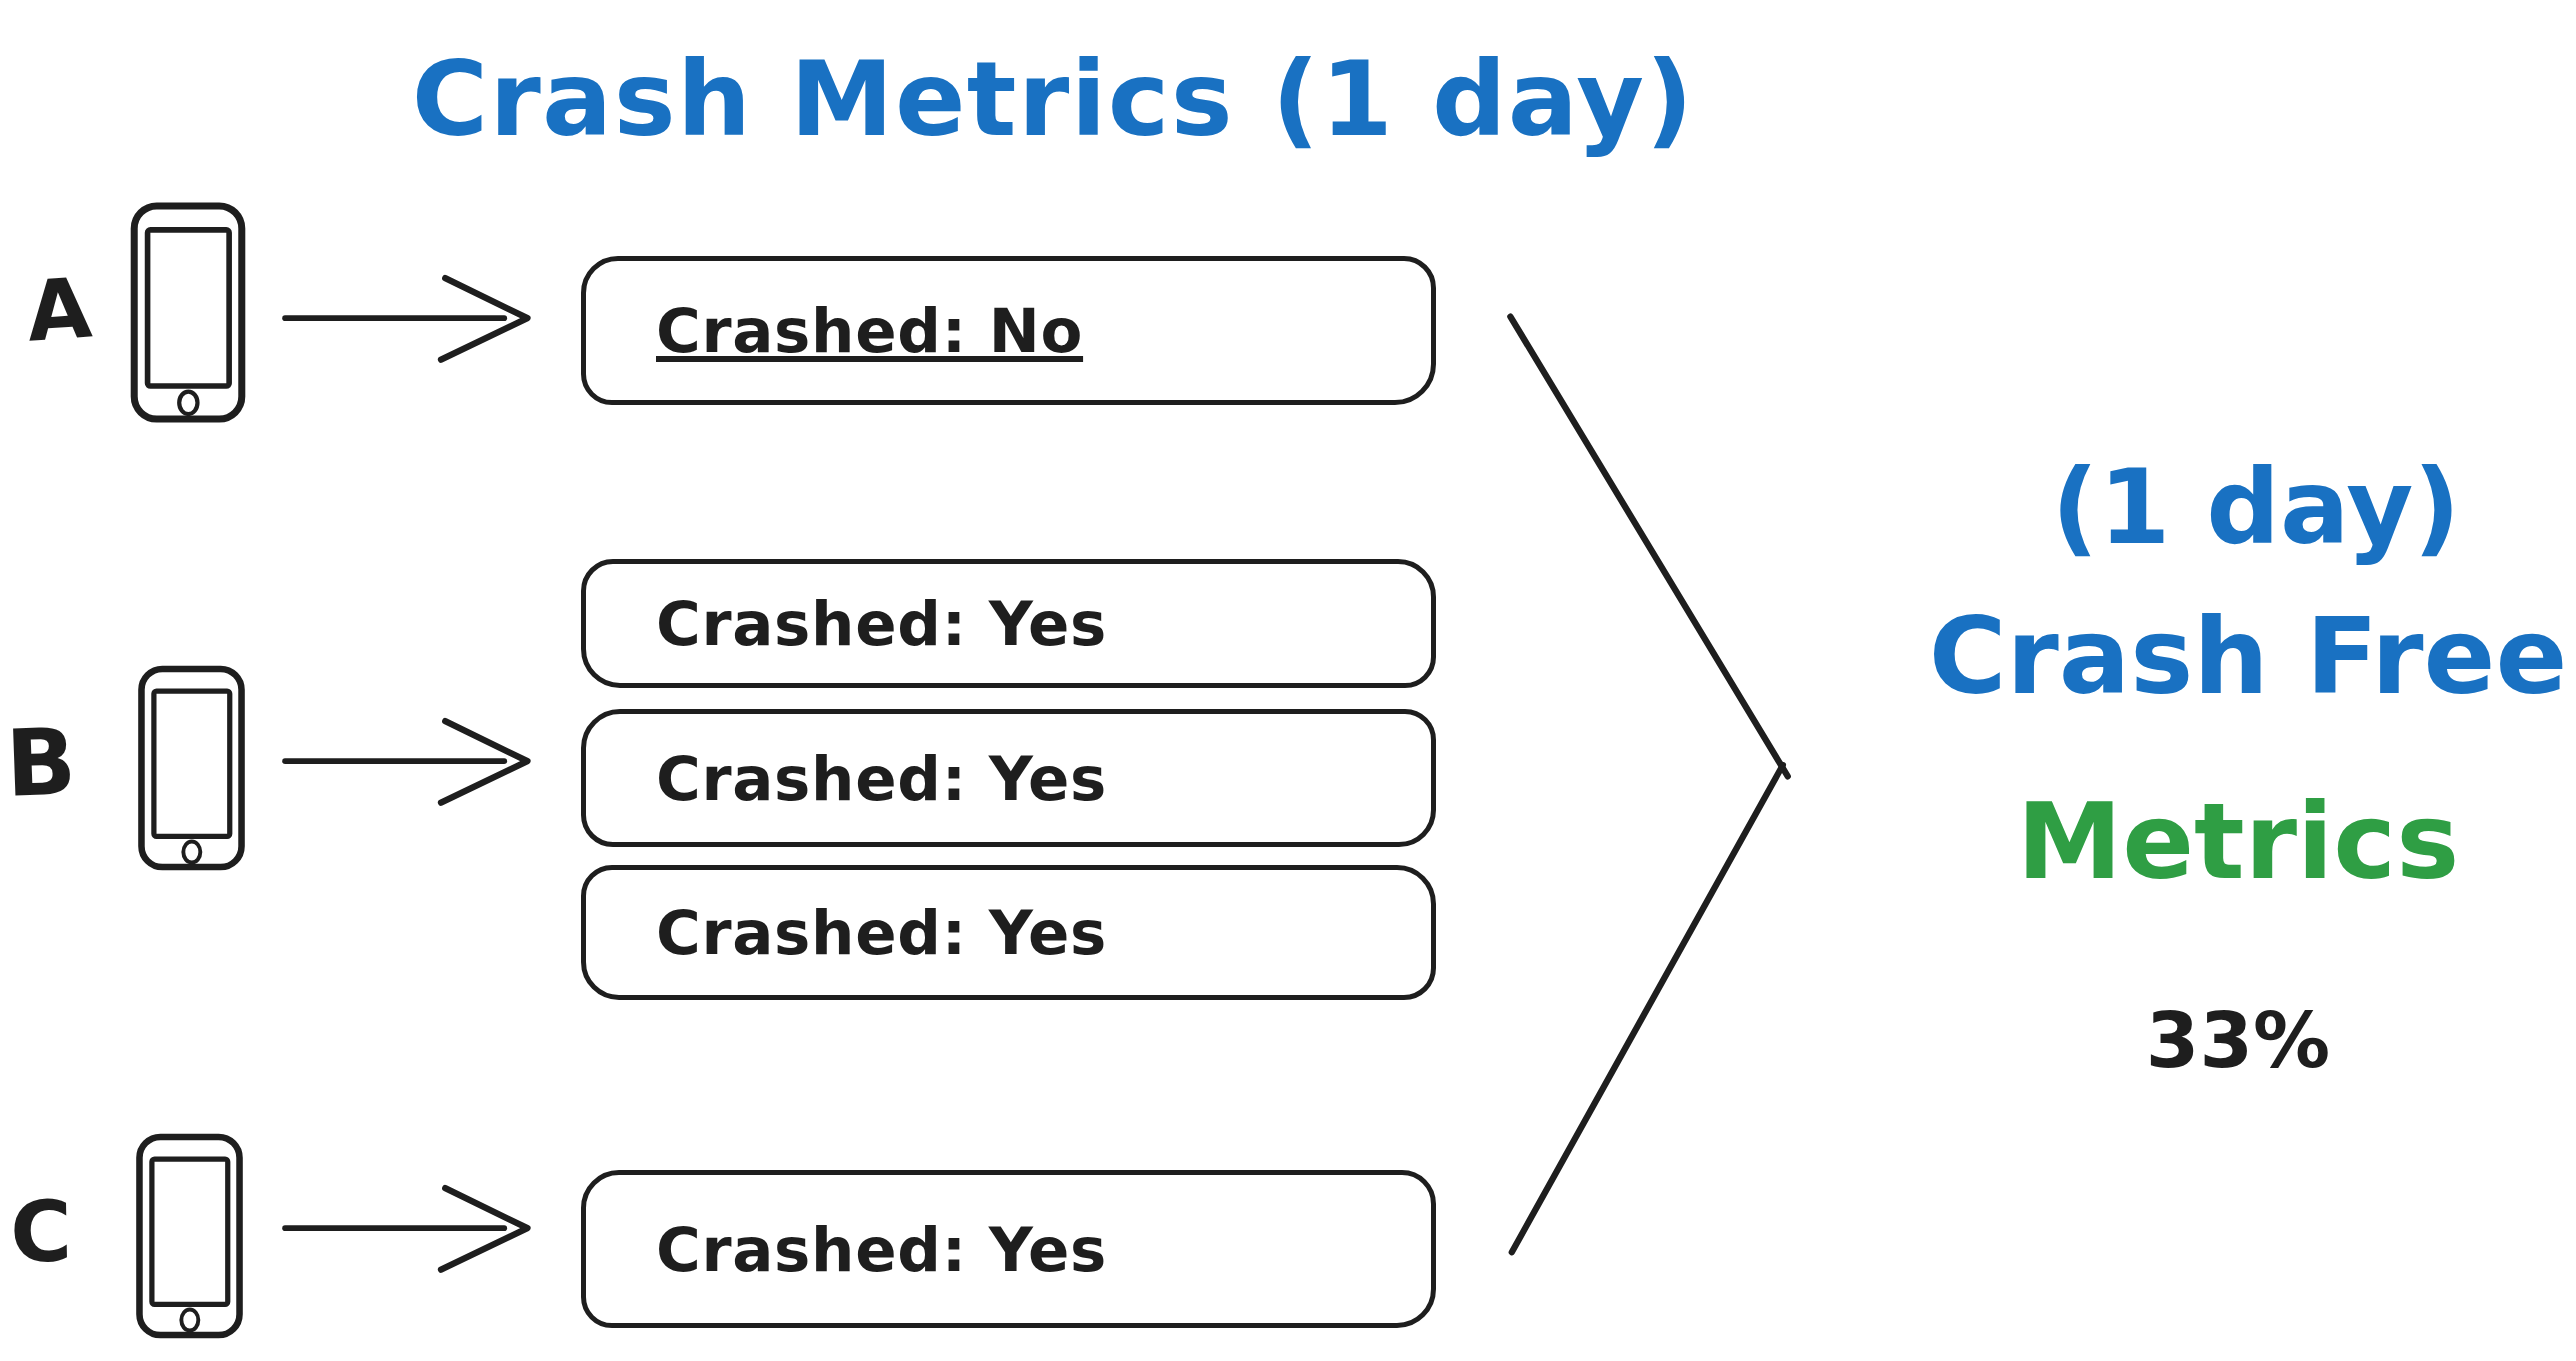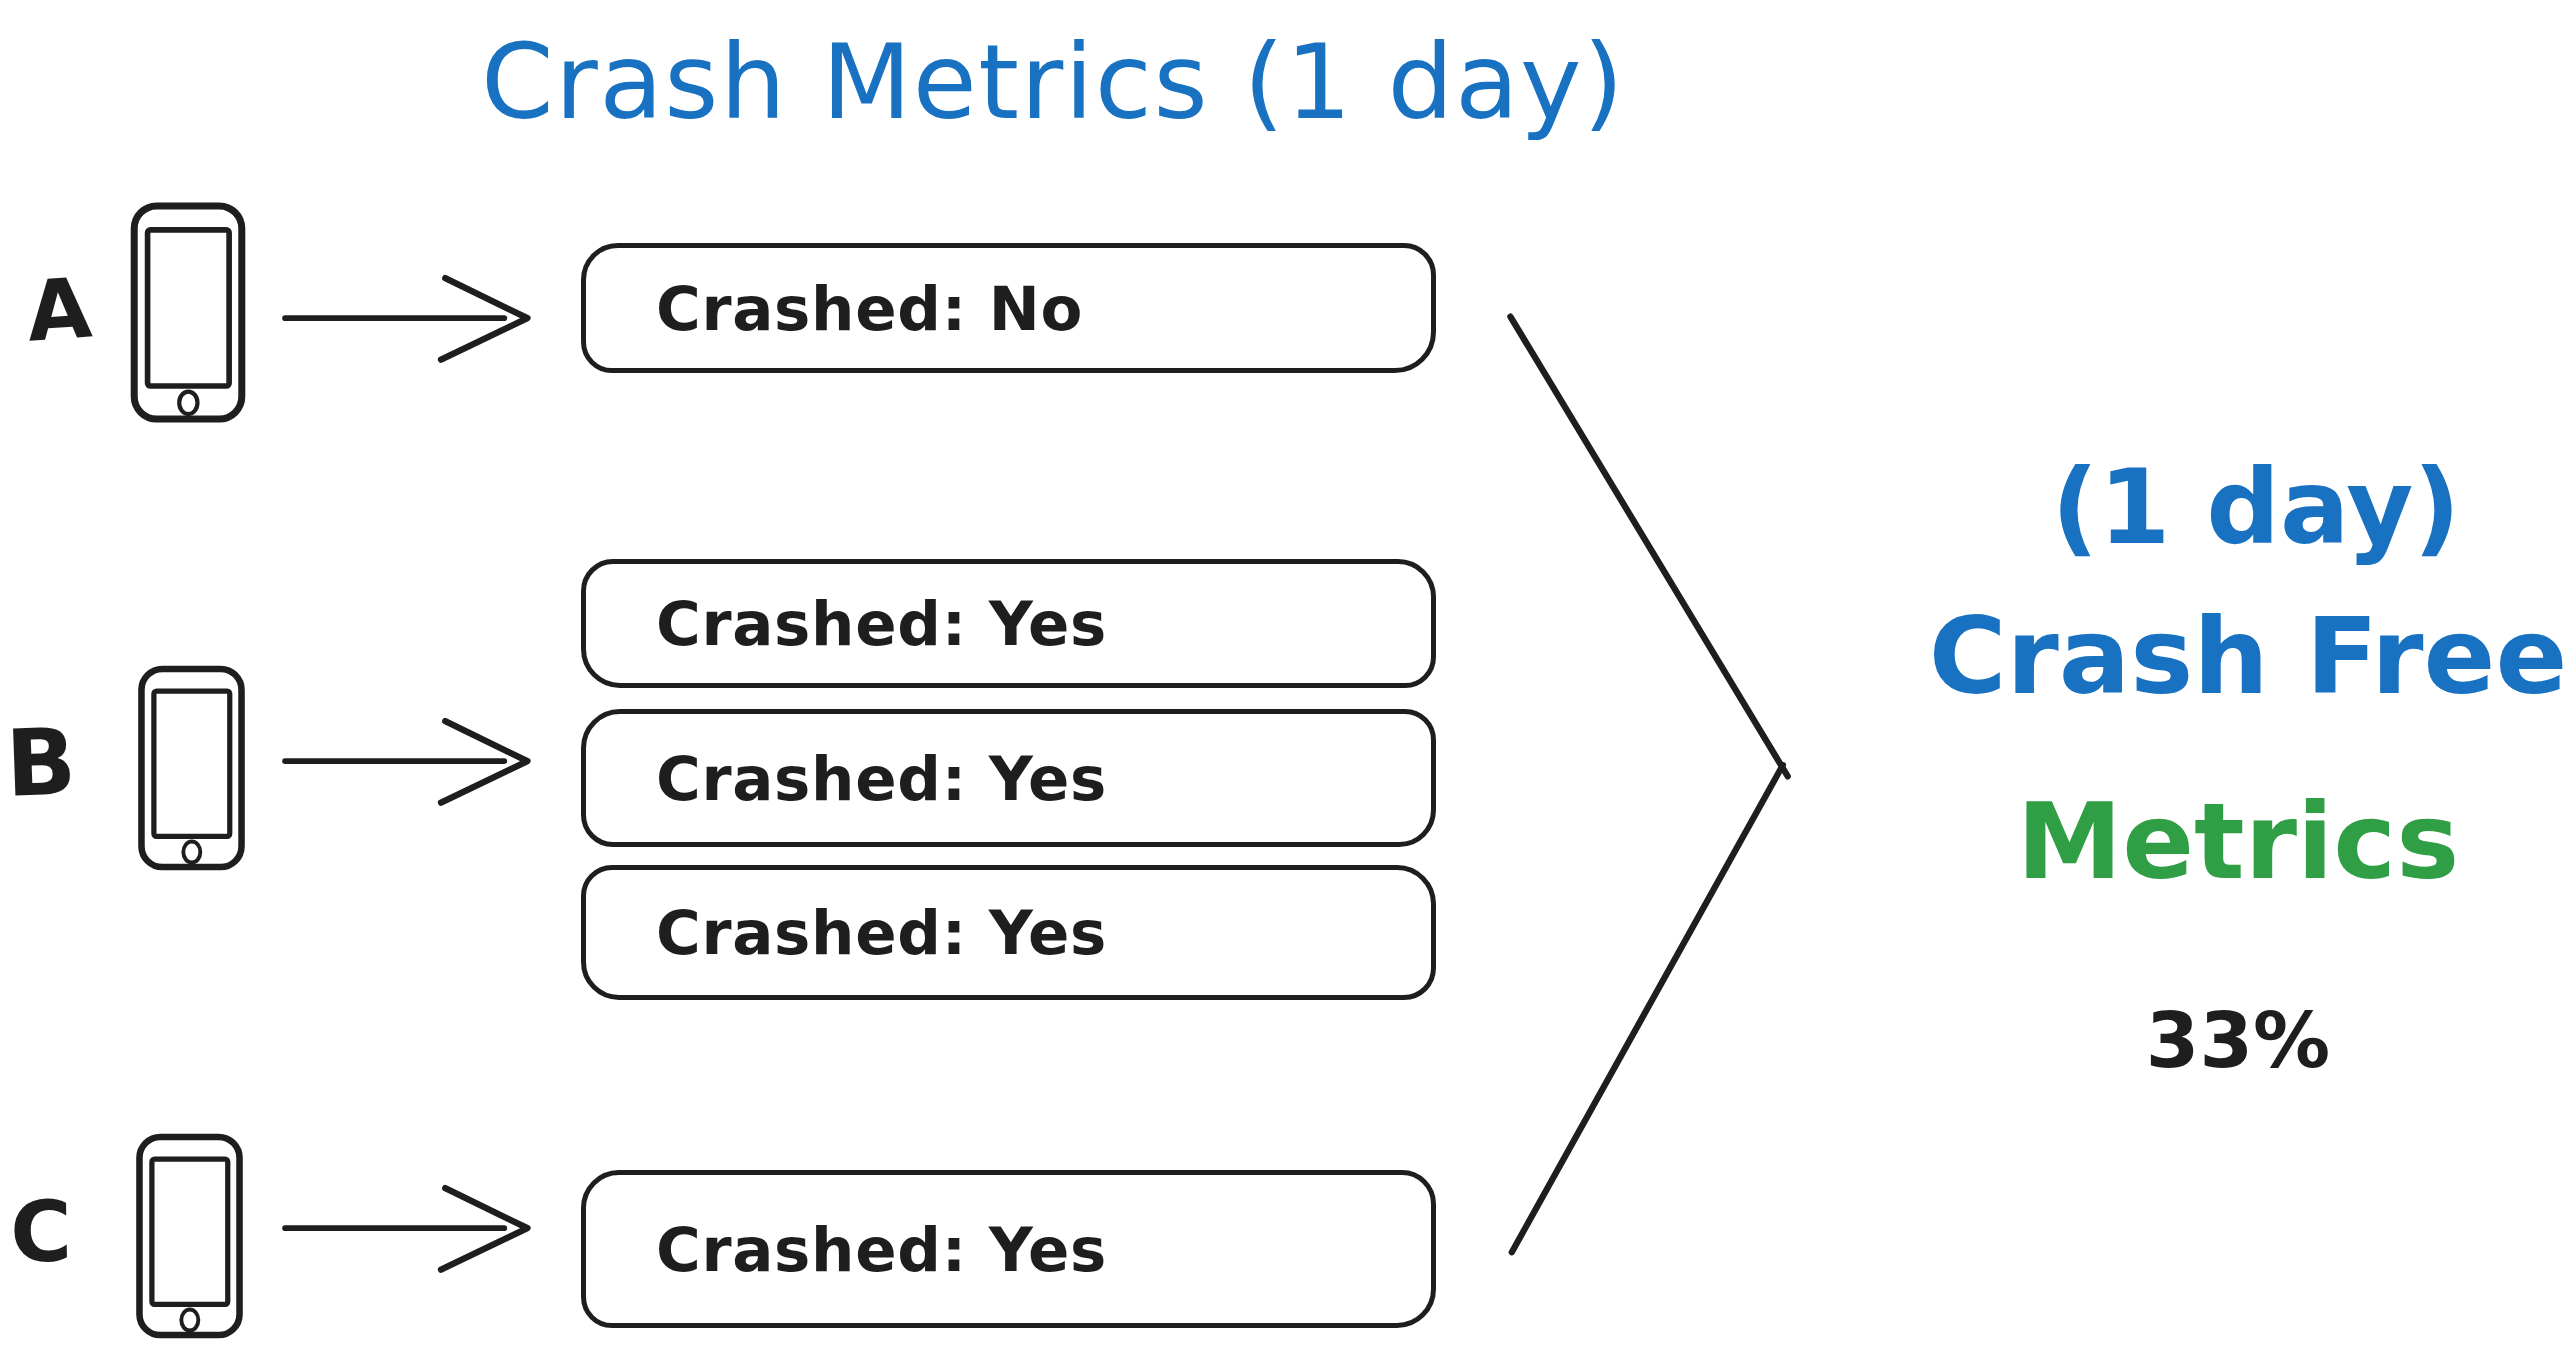--- a/index.html
+++ b/index.html
@@ -10,42 +10,42 @@
   html,body{margin:0;padding:0;background:#ffffff;}
   body{
     width:2576px;height:1362px;position:relative;overflow:hidden;
     font-family:"DejaVu Sans","Liberation Sans",sans-serif;
     color:var(--ink);
   }
   .abs{position:absolute;}
   .center{transform:translate(-50%,-50%);white-space:nowrap;}
 
   .title{
-    left:1053px;top:82px;
-    font-size:104px;font-weight:400;color:var(--blue);
+    left:1053px;top:99px;
+    font-size:104px;font-weight:700;color:var(--blue);
     letter-spacing:1.4px;
   }
 
   .device-label{
     font-weight:700;color:var(--ink);
   }
   .label-a{left:59px;top:310px;font-size:83px;transform:translate(-50%,-50%) rotate(-4deg);}
   .label-b{left:41px;top:763px;font-size:92px;transform:translate(-50%,-50%) rotate(-2deg);}
   .label-c{left:41px;top:1232px;font-size:84px;transform:translate(-50%,-50%) rotate(-1deg);}
 
   .session-box{
     left:581px;width:855px;box-sizing:border-box;
     border:5.6px solid var(--ink);
     background:#ffffff;
     display:flex;align-items:center;
     padding-left:70px;
     font-size:61px;font-weight:600;color:var(--ink);
     letter-spacing:0.7px;
   }
-  .box-a {top:243px;height:130px;border-radius:37px 32px 41px 31px;}
+  .box-a {top:256px;height:149px;border-radius:37px 32px 41px 31px;text-decoration:underline;}
   .box-b1{top:559px;height:129px;border-radius:32px 38px 31px 39px;}
   .box-b2{top:709px;height:138px;border-radius:39px 31px 37px 32px;}
   .box-b3{top:865px;height:135px;border-radius:31px 39px 32px 38px;}
   .box-c {top:1170px;height:158px;border-radius:38px 34px 39px 31px;}
 
   .result{font-weight:700;margin-top:44px;}
   .result-period {left:2256px;top:463px; font-size:103px;color:var(--blue);}
   .result-metric {left:2248px;top:612px; font-size:106px;color:var(--blue);text-align:center;}
   .result-subject{left:2238px;top:797px;font-size:106px;color:var(--green);}
   .result-value  {left:2238px;top:996px;font-size:77px;color:var(--ink);font-weight:600;}

